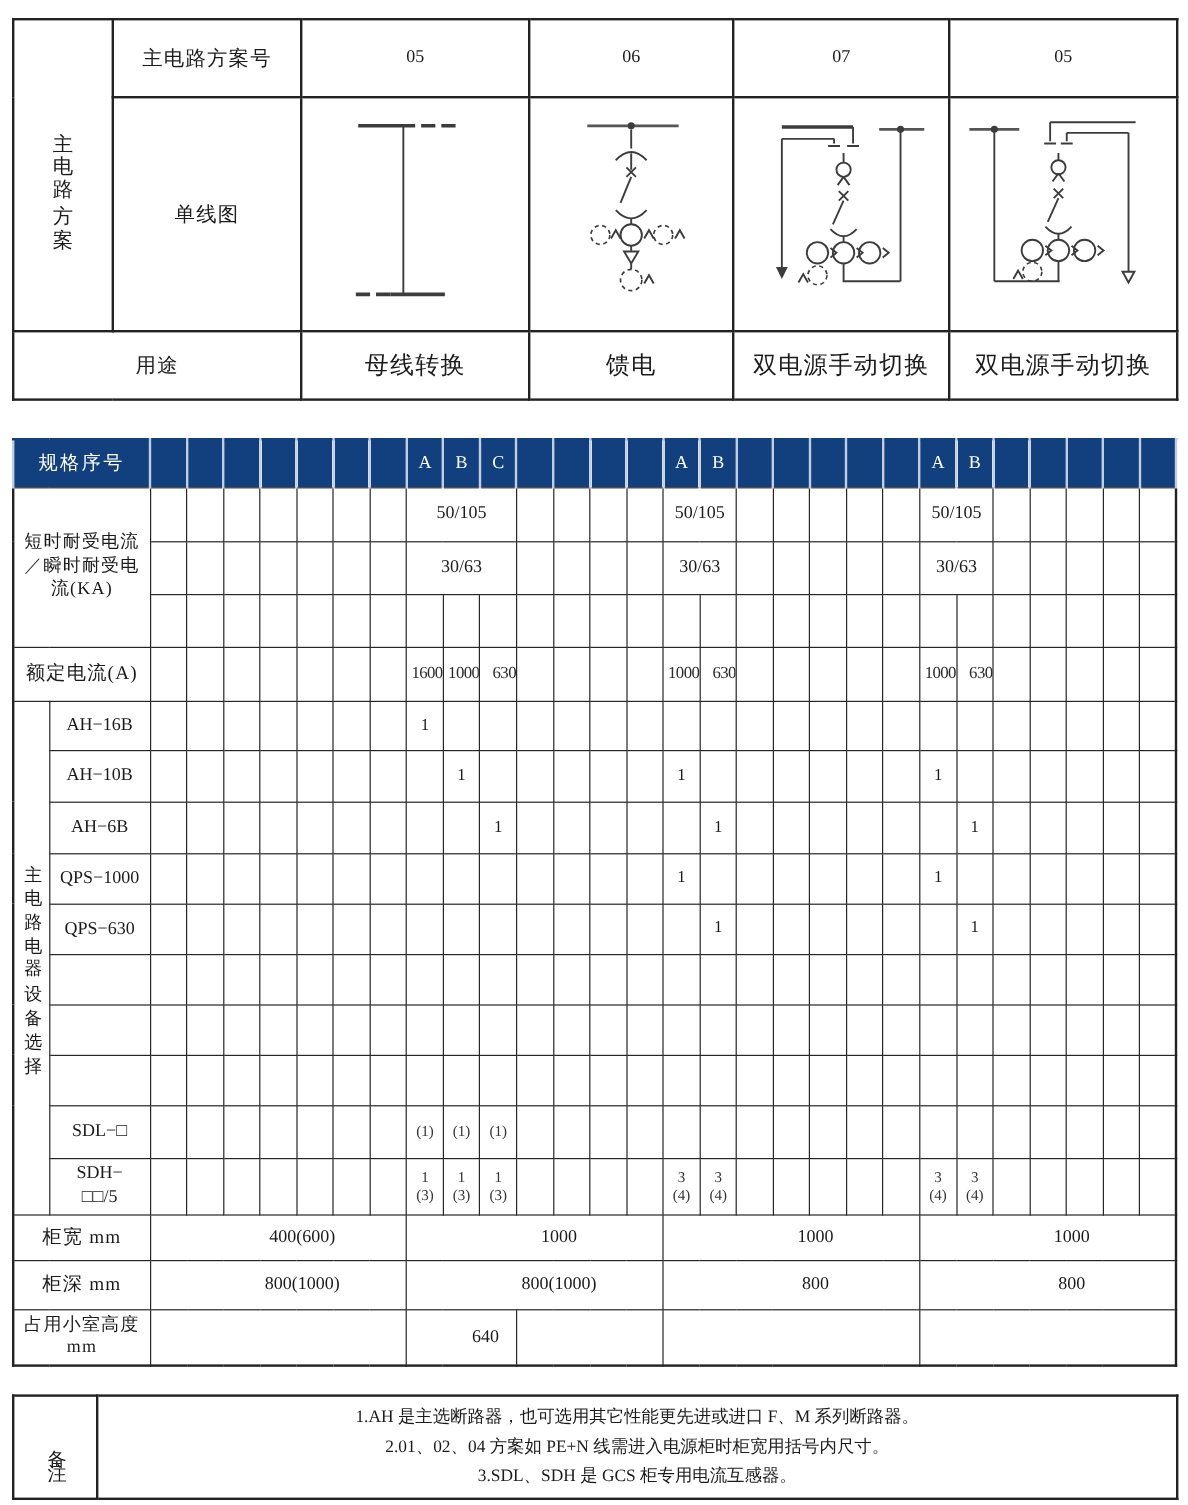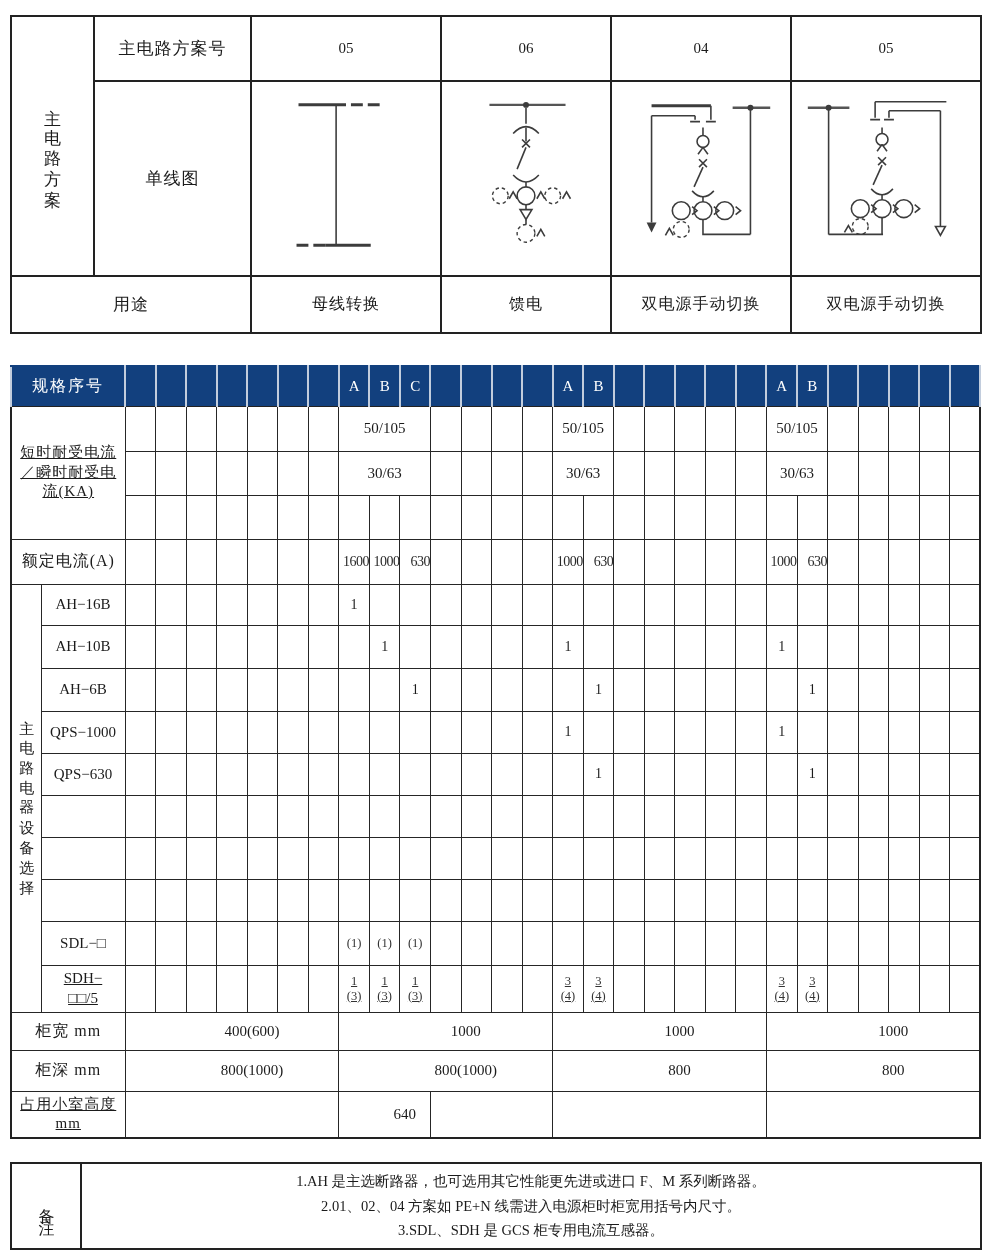--- a/index.html
+++ b/index.html
@@ -7,30 +7,30 @@
        font-family:"Liberation Serif","DejaVu Serif",serif;color:#1b1b1b;}
   .page{padding:15px 10px 0 10px;}
   table{border-collapse:collapse;table-layout:fixed;}
   td{padding:0;text-align:center;vertical-align:middle;overflow:hidden;}
 
   
   .t1{width:970px;border:2px solid #222;margin-bottom:31px;}
   .t1 td{border:2px solid #222;}
   .t1 .lab{font-size:17px;letter-spacing:1px;}
   .t1 .num{font-size:15px;}
-  .t1 .use{font-size:16px;letter-spacing:1px;}
+  .t1 .use{font-size:20px;letter-spacing:1px;}
 
   
   .t2{width:970px;border:2px solid #222;}
   .t2 td{border:1px solid #262626;}
   .t2 .hb{background:#12407e;color:#fff;font-size:15px;
           border:2px solid #c2cddd;border-top-color:#12407e;border-bottom:1px solid #222;margin-left:48px;}
   .t2 .hl{font-size:16px;letter-spacing:2px;}
   .lab2{font-size:16px;letter-spacing:1px;}
-  .pre{white-space:pre-line;line-height:1.3;text-decoration:underline;}
+  .pre{white-space:pre-line;line-height:1.3;}
   .dlab{font-size:15px;}
   .qty{font-size:14px;}
   .qs{font-size:12.5px;line-height:1.15;color:#333;}
   .rnum{font-size:14px;letter-spacing:-0.5px;color:#2a2a2a;text-align:right;}
   .mid{font-size:15px;}
   .wide{font-size:15px;padding-left:40px;}
   .vlabel{vertical-align:middle;}
   .vtext{writing-mode:vertical-rl;text-orientation:upright;margin:0 auto;}
   .vt-scheme{font-size:17px;letter-spacing:20px;}
   .vt-device{font-size:15px;letter-spacing:20px;}
@@ -64,21 +64,21 @@
         <col style="width:190px">
       </colgroup>
     <tbody>
         <tr style="height:65px">
       <td rowspan="2">
         <div class="vtext vt-scheme">主电路方案</div>
       </td>
       <td class="lab">主电路方案号</td>
       <td class="num">05</td>
       <td class="num">06</td>
-      <td class="num">04</td>
+      <td class="num">07</td>
       <td class="num">05</td>
     </tr>
     <tr style="height:195px">
       <td class="lab">单线图</td>
       <td>
         <svg width="188" height="190" viewBox="0 0 190 192">
           <path class="bus" d="M47 21 H95"></path>
           <path class="bus" d="M100 21 H112 M117 21 H129"></path>
           <path class="dg" d="M85 21 V163"></path>
           <path class="bus" d="M45 163 H57 M62 163 H74"></path>

